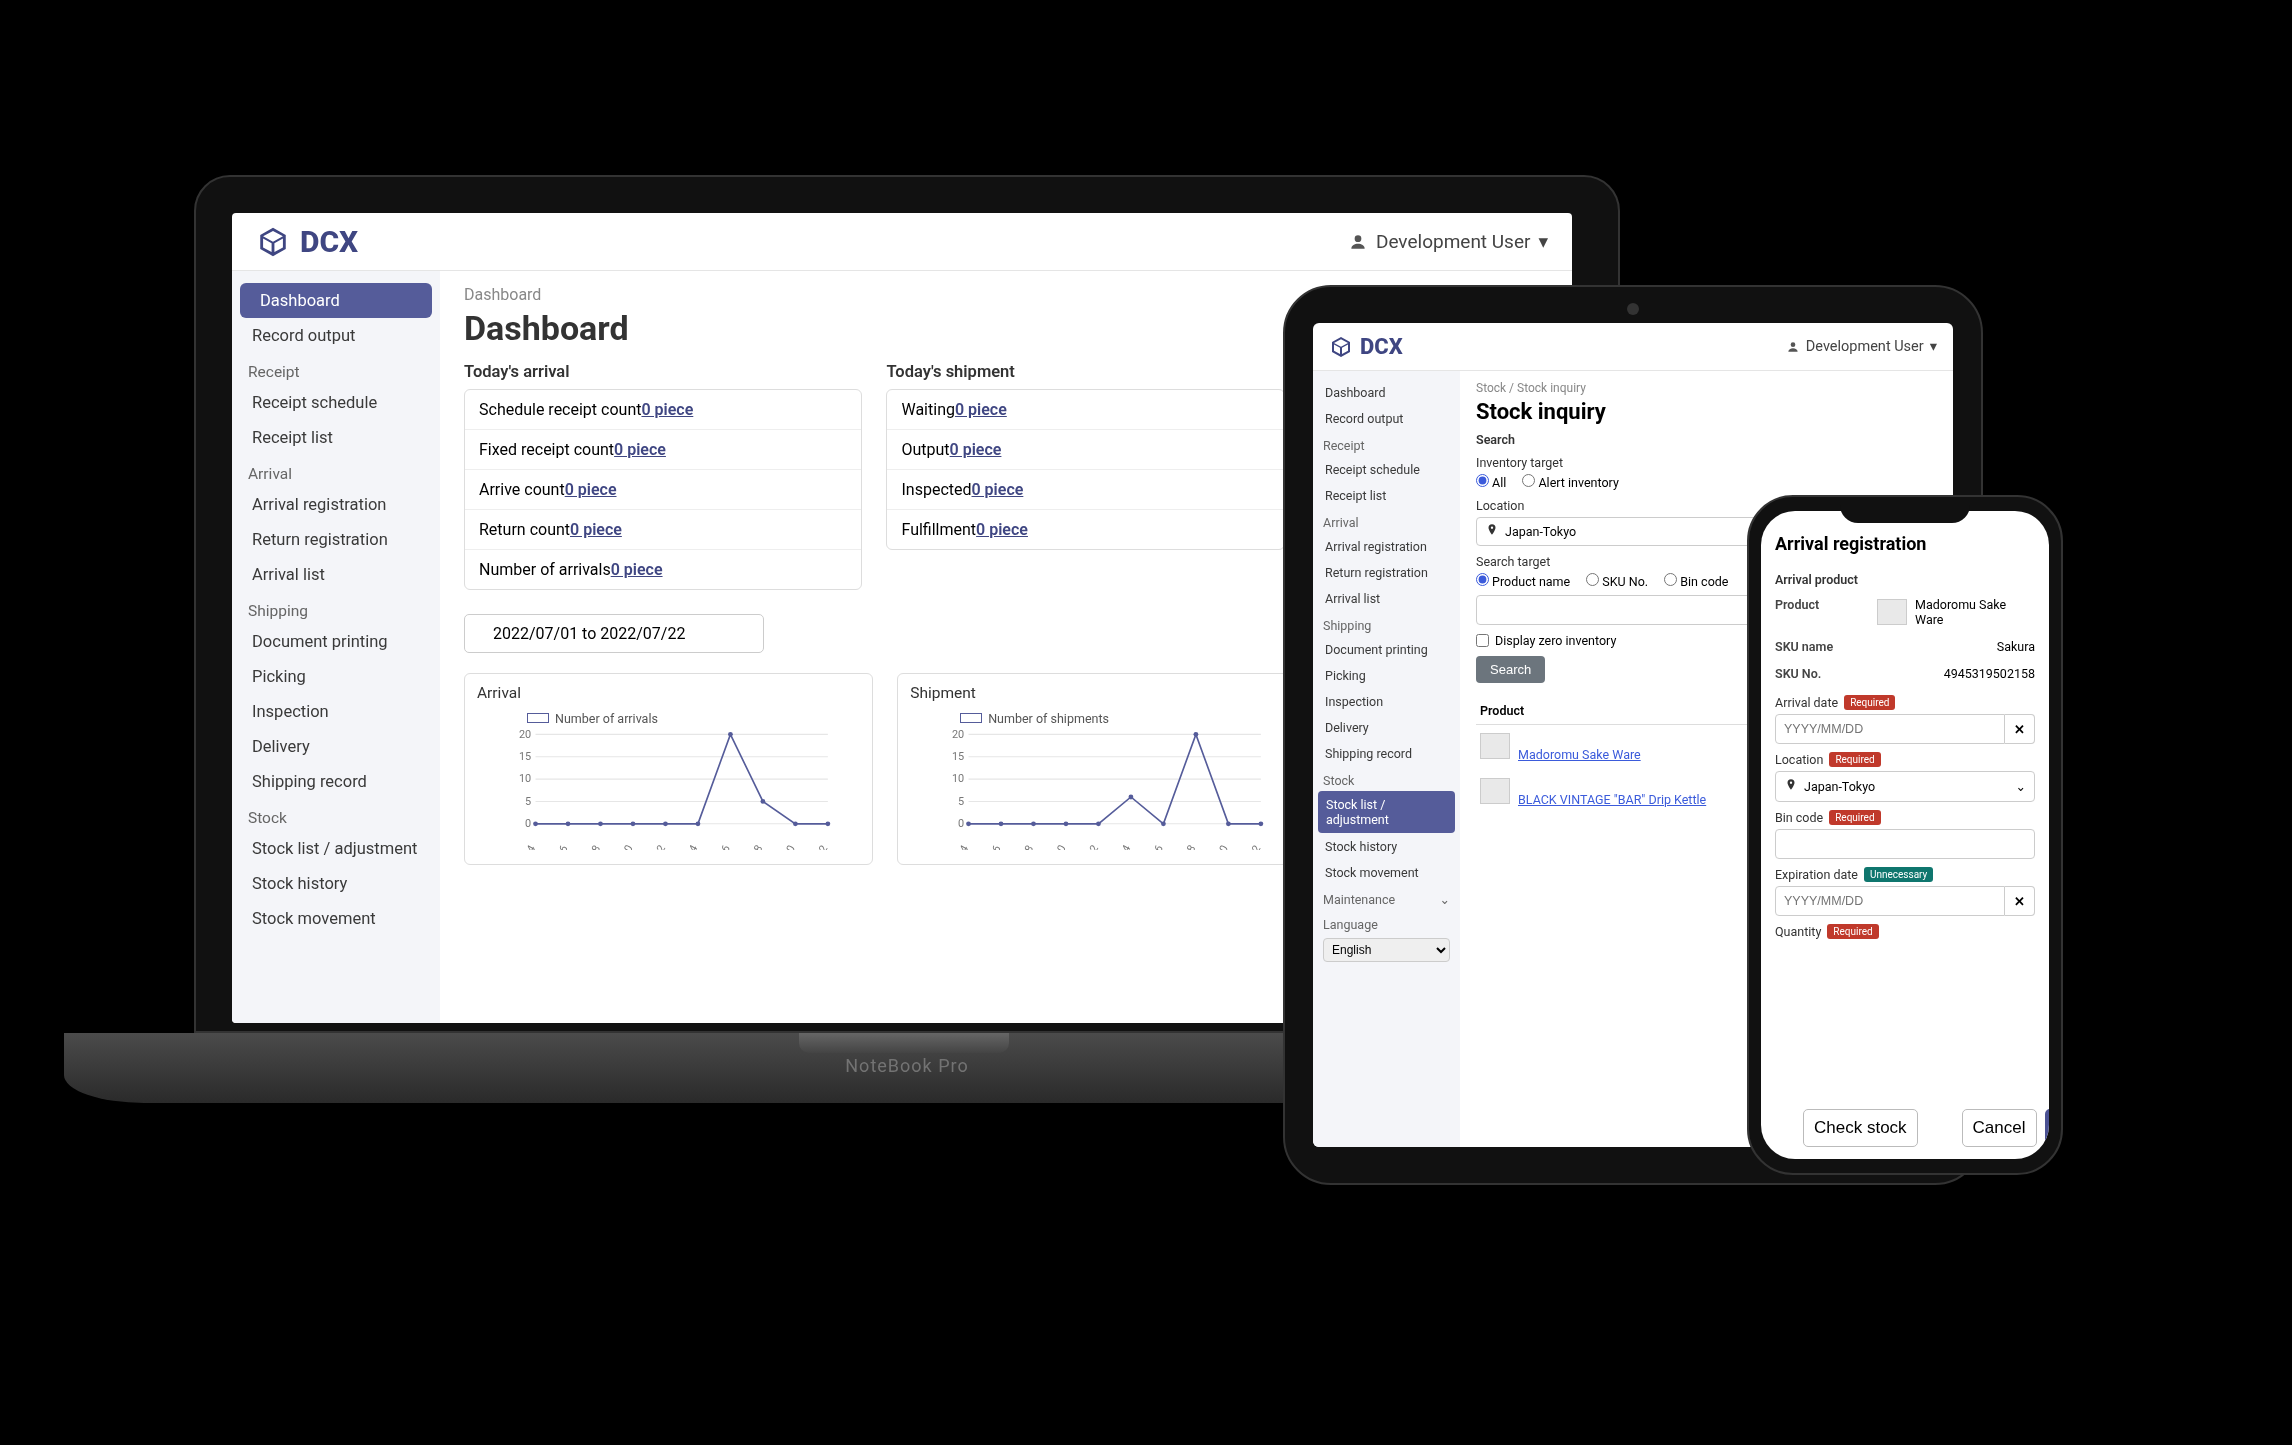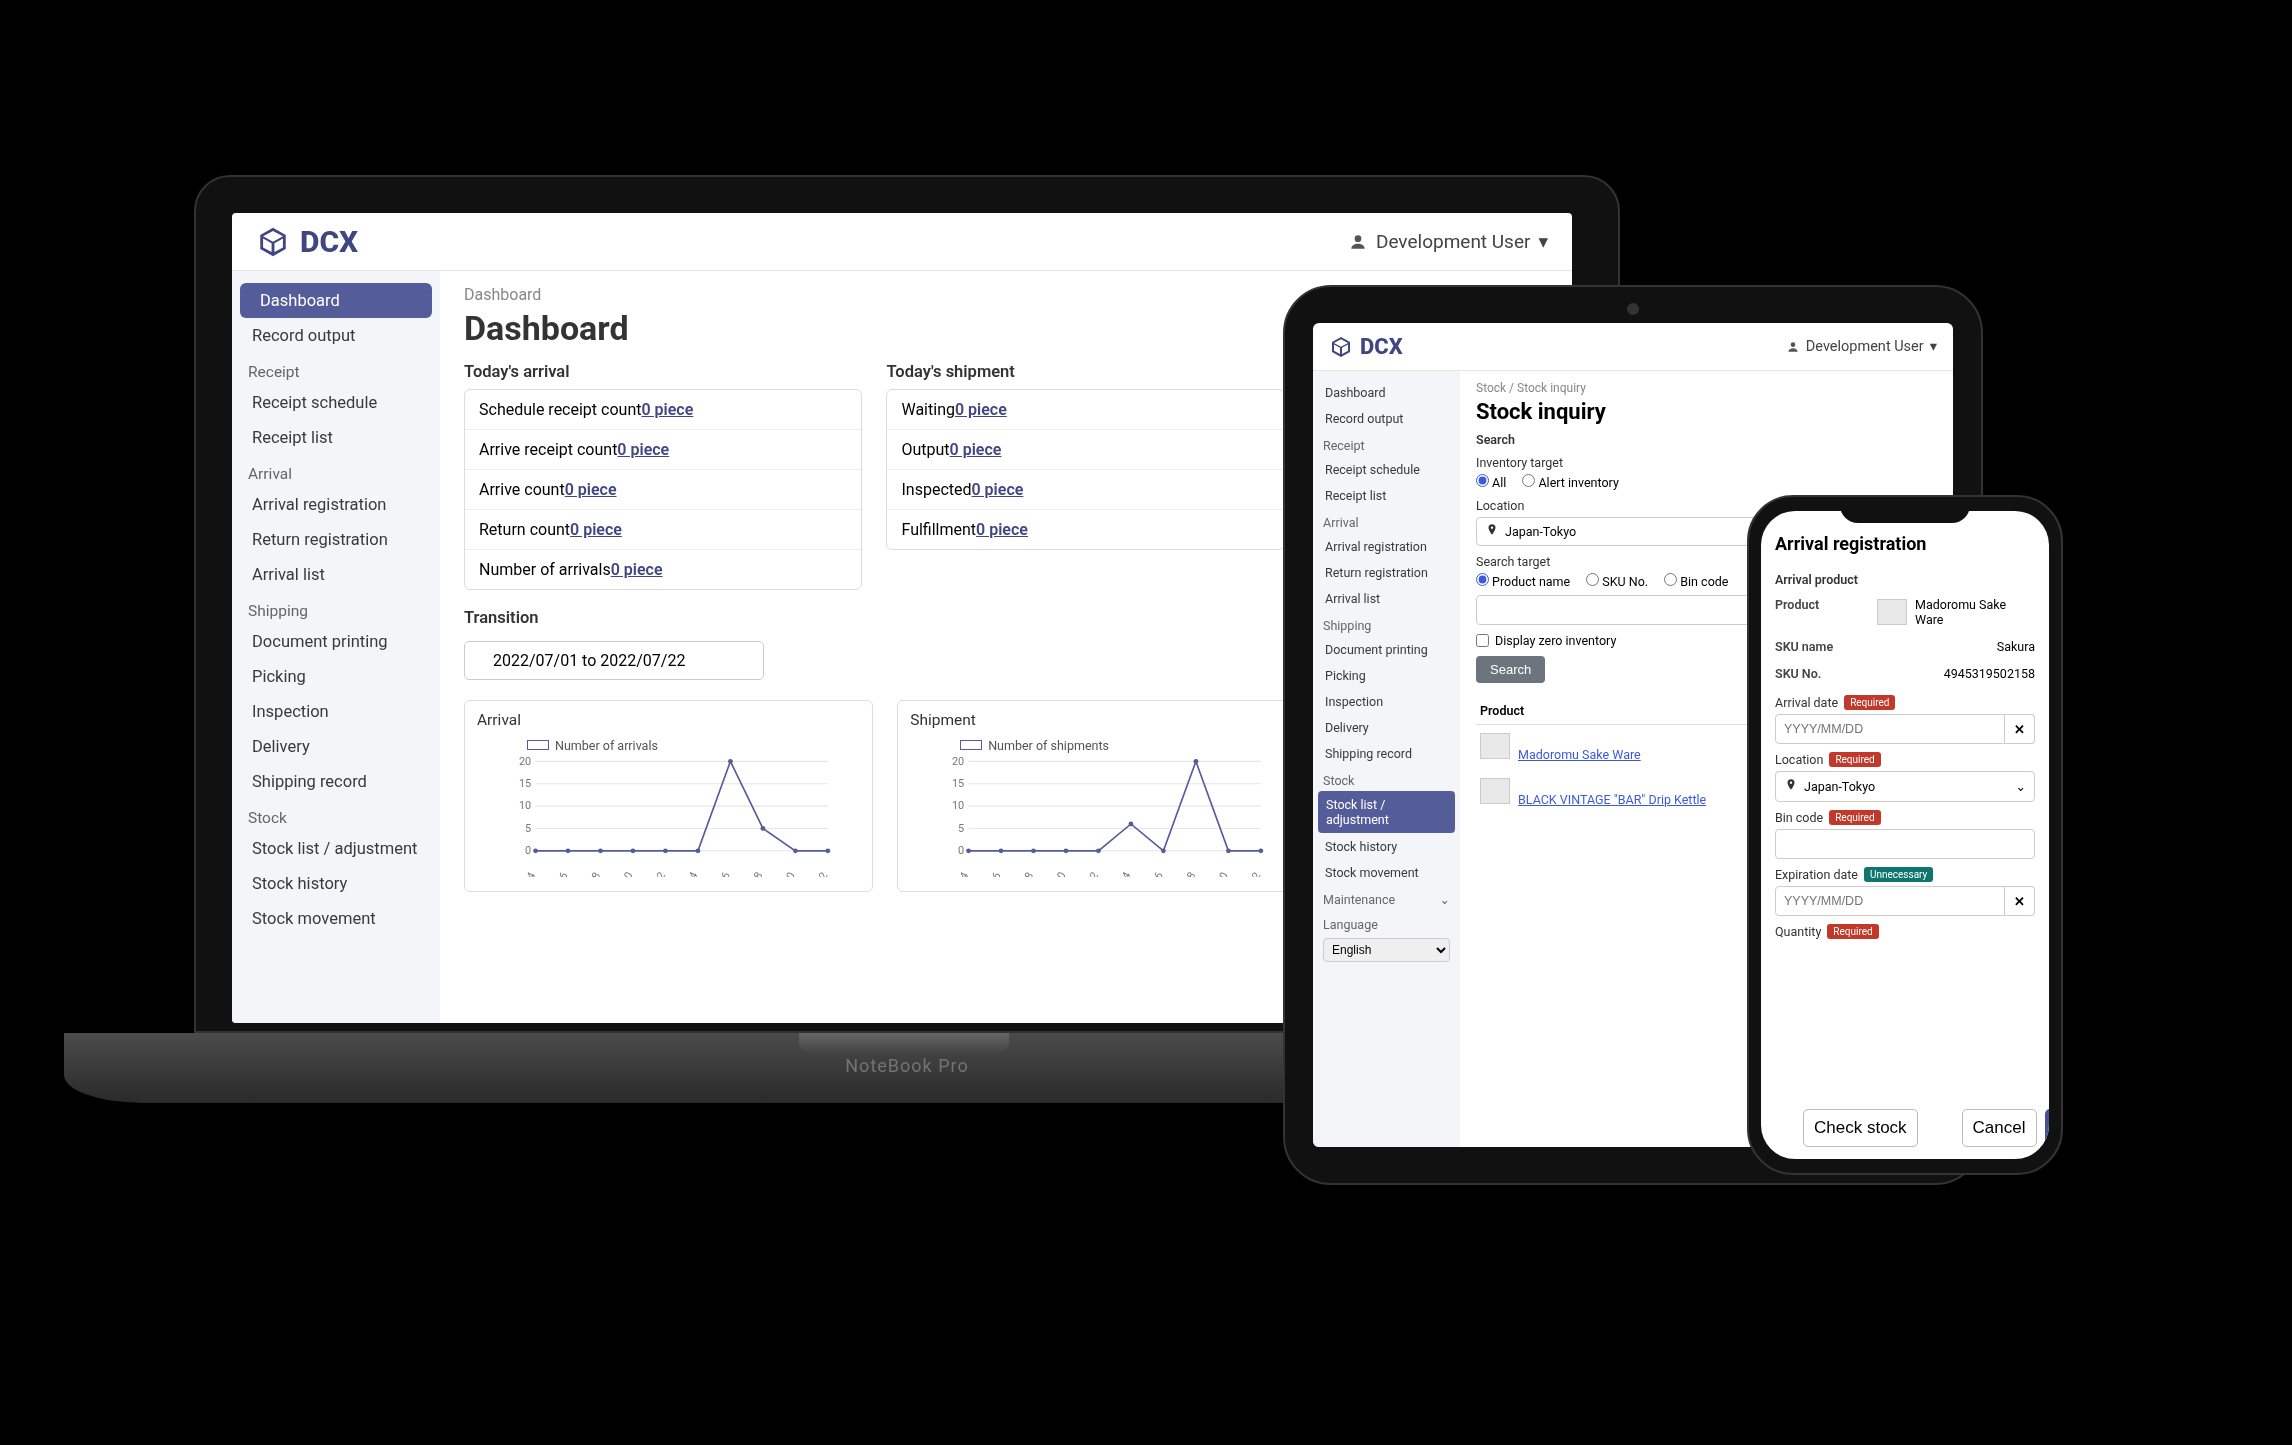--- a/index.html
+++ b/index.html
@@ -154,21 +154,21 @@
 
           <div class="cards-row">
             <div class="card-col">
               <div class="card-h">Today's arrival</div>
               <div class="card" id="card-arrival">
                   <div class="card-row">
                     <span>Schedule receipt count</span>
                     <a>0 piece</a>
                   </div>
                   <div class="card-row">
-                    <span>Arrive receipt count</span>
+                    <span>Fixed receipt count</span>
                     <a>0 piece</a>
                   </div>
                   <div class="card-row">
                     <span>Arrive count</span>
                     <a>0 piece</a>
                   </div>
                   <div class="card-row">
                     <span>Return count</span>
                     <a>0 piece</a>
                   </div>
@@ -208,21 +208,20 @@
                   </div>
                   <div class="card-row">
                     <span>Default location</span>
                     <a></a>
                   </div>
                 </div>
             </div>
           </div>
 
           <div class="transition">
-            <div class="card-h">Transition</div>
             <div class="trans-input">2022/07/01 to 2022/07/22</div>
           </div>
 
           <div class="charts-row">
             <div class="chart-col">
               <div class="chart-h">Arrival</div>
               <div class="legend-chip">
                   <span class="legend-swatch"></span>
                   <span>Number of arrivals</span>
                 </div>

